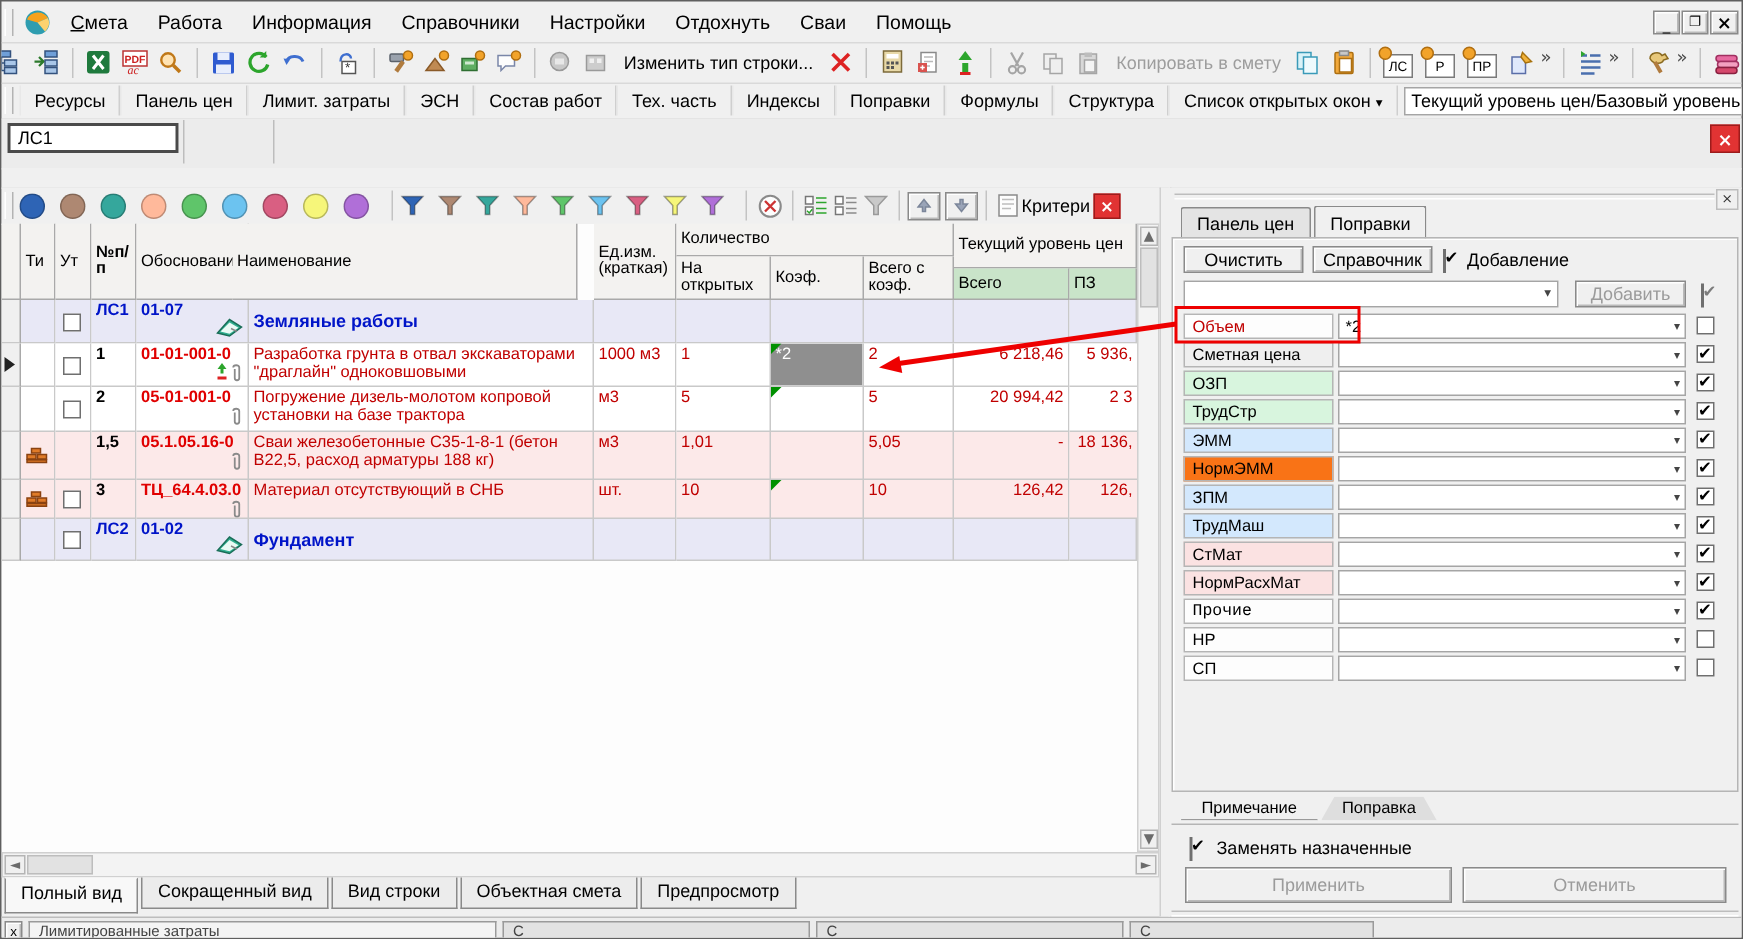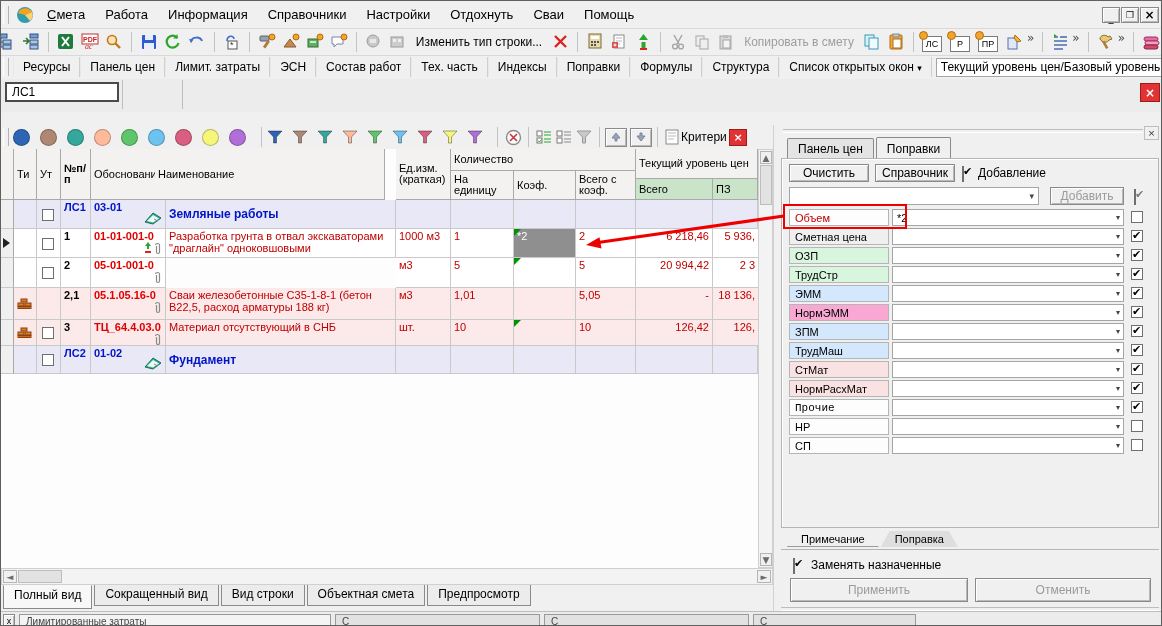--- a/index.html
+++ b/index.html
@@ -436,34 +436,34 @@
 
   <div id="grid" class="abs" style="left:0;top:148px;width:757px;height:419px;background:#fdfdfd;overflow:hidden;border-right:1px solid #c9c9c9;">
       <div class="hcell" style="left: 0px; top: 0px; width: 13px; height: 51px;"></div>
       <div class="hcell" style="left: 13px; top: 0px; width: 23px; height: 51px;">Ти</div>
       <div class="hcell" style="left: 36px; top: 0px; width: 24px; height: 51px;">Ут</div>
       <div class="hcell" style="left: 60px; top: 0px; width: 30px; height: 51px; font-weight: bold;">№п/п</div>
       <div class="hcell" style="left: 90px; top: 0px; width: 75px; height: 51px;">Обоснование</div>
       <div class="hcell" style="left: 154px; top: 0px; width: 230px; height: 51px;">Наименование</div>
       <div class="hcell" style="left: 395px; top: 0px; width: 55px; height: 51px;">Ед.изм. (краткая)</div>
       <div class="hcell" style="left: 450px; top: 0px; width: 185px; height: 22px;">Количество</div>
-      <div class="hcell" style="left: 450px; top: 22px; width: 63px; height: 29px;">На единицу</div>
+      <div class="hcell" style="left: 450px; top: 22px; width: 63px; height: 29px;">На открытых</div>
       <div class="hcell" style="left: 513px; top: 22px; width: 62px; height: 29px;">Коэф.</div>
       <div class="hcell" style="left: 575px; top: 22px; width: 60px; height: 29px;">Всего с коэф.</div>
       <div class="hcell" style="left: 635px; top: 0px; width: 122px; height: 30px;">Текущий уровень цен</div>
       <div class="hcell" style="left: 635px; top: 30px; width: 77px; height: 21px; background: rgb(201, 228, 201);">Всего</div>
       <div class="hcell" style="left: 712px; top: 30px; width: 45px; height: 21px; background: rgb(201, 228, 201);">ПЗ</div>
       <div style="position: absolute; left: 0px; top: 51px; width: 757px; height: 29px;">
         <div class="gcell" style="left: 0px; top: 0px; width: 13px; height: 29px; background: rgb(240, 240, 240); border-right: 1px solid rgb(169, 169, 169);"></div>
         <div class="gcell" style="left: 13px; top: 0px; width: 23px; height: 29px; background: rgb(232, 232, 246);"></div>
         <div class="gcell" style="left: 36px; top: 0px; width: 24px; height: 29px; background: rgb(232, 232, 246);">
           <span class="cb" style="position: absolute; left: 5px; top: 8.5px;"></span>
         </div>
         <div class="gcell" style="left: 60px; top: 0px; width: 30px; height: 29px; background: rgb(232, 232, 246); font-weight: bold; color: rgb(0, 20, 200);"><span>ЛС1</span></div>
-        <div class="gcell" style="left: 90px; top: 0px; width: 75px; height: 29px; background: rgb(232, 232, 246); font-weight: bold; color: rgb(0, 20, 200);"><span>03-01</span><span style="position: absolute; right: 2px; top: 10px;">
+        <div class="gcell" style="left: 90px; top: 0px; width: 75px; height: 29px; background: rgb(232, 232, 246); font-weight: bold; color: rgb(0, 20, 200);"><span>01-07</span><span style="position: absolute; right: 2px; top: 10px;">
             <svg width="20" height="15" viewBox="0 0 20 15">
               <path d="M2 12 L10 3 L18 8 L10 14 Z" fill="#2fae8f" stroke="#1a6e58"></path>
               <path d="M4 11 L10 5 L16 8.5 L10 12.5 Z" fill="#eafaf4"></path>
               <path d="M11 9 l4 2" stroke="#888"></path>
             </svg>
           </span></div>
         <div class="gcell" style="left: 165px; top: 0px; width: 230px; height: 29px; background: rgb(232, 232, 246); font-weight: bold; color: rgb(0, 20, 200); font-size: 12px; display: flex; align-items: center;">
           <span>Земляные работы</span>
         </div>
         <div class="gcell" style="left: 395px; top: 0px; width: 55px; height: 29px; background: rgb(232, 232, 246);"></div>
@@ -514,20 +514,21 @@
           <span class="cb" style="position: absolute; left: 5px; top: 9px;"></span>
         </div>
         <div class="gcell" style="left: 60px; top: 0px; width: 30px; height: 30px; background: rgb(255, 255, 255); font-weight: bold; color: rgb(0, 0, 0);"><span>2</span></div>
         <div class="gcell" style="left: 90px; top: 0px; width: 75px; height: 30px; background: rgb(255, 255, 255); font-weight: bold; color: rgb(224, 0, 0);"><span>05-01-001-0</span><span style="position: absolute; right: 4px; top: 13px; display: flex; gap: 2px; align-items: flex-start;">
             <span>
               <svg width="7" height="13" viewBox="0 0 7 13">
                 <path d="M1.5 3 C1.5 1 5.5 1 5.5 3 L5.5 10 C5.5 12 2.5 12 2.5 10 L2.5 4" fill="none" stroke="#8a8a8a" stroke-width="1.2"></path>
               </svg>
             </span>
           </span></div>
+        <div class="gcell" style="left: 165px; top: 0px; width: 230px; height: 30px; background: rgb(255, 255, 255); color: rgb(192, 0, 0);"><span>Погружение дизель-молотом копровой установки на базе трактора</span></div>
         <div class="gcell" style="left: 395px; top: 0px; width: 55px; height: 30px; background: rgb(255, 255, 255); color: rgb(192, 0, 0);"><span>м3</span></div>
         <div class="gcell" style="left: 450px; top: 0px; width: 63px; height: 30px; background: rgb(255, 255, 255); color: rgb(192, 0, 0);"><span>5</span></div>
         <div class="gcell" style="left: 513px; top: 0px; width: 62px; height: 30px; background: rgb(255, 255, 255);">
           <span style="position: absolute; left: 0px; top: 0px; width: 0px; height: 0px; border-top: 7px solid rgb(0, 144, 0); border-right: 7px solid transparent;"></span>
         </div>
         <div class="gcell" style="left: 575px; top: 0px; width: 60px; height: 30px; background: rgb(255, 255, 255); color: rgb(192, 0, 0);"><span>5</span></div>
         <div class="gcell" style="left: 635px; top: 0px; width: 77px; height: 30px; background: rgb(255, 255, 255); color: rgb(192, 0, 0); text-align: right;"><span>20 994,42</span></div>
         <div class="gcell" style="left: 712px; top: 0px; width: 45px; height: 30px; background: rgb(255, 255, 255); color: rgb(192, 0, 0); text-align: right; border-right: none;"><span>2 3</span></div>
       </div>
       <div style="position: absolute; left: 0px; top: 139px; width: 757px; height: 32px;">
@@ -536,21 +537,21 @@
           <span style="position: absolute; left: 3px; top: 10px;">
             <svg width="15" height="11" viewBox="0 0 15 11">
               <rect x="4" y="1" width="6" height="3" fill="#e07b28" stroke="#8a4210"></rect>
               <rect x="1" y="5" width="6" height="3" fill="#e07b28" stroke="#8a4210"></rect>
               <rect x="8" y="5" width="6" height="3" fill="#e07b28" stroke="#8a4210"></rect>
               <rect x="1" y="8.5" width="13" height="2" fill="#c96a20" stroke="#8a4210"></rect>
             </svg>
           </span>
         </div>
         <div class="gcell" style="left: 36px; top: 0px; width: 24px; height: 32px; background: rgb(252, 233, 233);"></div>
-        <div class="gcell" style="left: 60px; top: 0px; width: 30px; height: 32px; background: rgb(252, 233, 233); font-weight: bold; color: rgb(0, 0, 0);"><span>2,1</span></div>
+        <div class="gcell" style="left: 60px; top: 0px; width: 30px; height: 32px; background: rgb(252, 233, 233); font-weight: bold; color: rgb(0, 0, 0);"><span>1,5</span></div>
         <div class="gcell" style="left: 90px; top: 0px; width: 75px; height: 32px; background: rgb(252, 233, 233); font-weight: bold; color: rgb(224, 0, 0);"><span>05.1.05.16-0</span><span style="position: absolute; right: 4px; top: 13px; display: flex; gap: 2px; align-items: flex-start;">
             <span>
               <svg width="7" height="13" viewBox="0 0 7 13">
                 <path d="M1.5 3 C1.5 1 5.5 1 5.5 3 L5.5 10 C5.5 12 2.5 12 2.5 10 L2.5 4" fill="none" stroke="#8a8a8a" stroke-width="1.2"></path>
               </svg>
             </span>
           </span></div>
         <div class="gcell" style="left: 165px; top: 0px; width: 230px; height: 32px; background: rgb(252, 233, 233); color: rgb(192, 0, 0);"><span>Сваи железобетонные С35-1-8-1 (бетон В22,5, расход арматуры 188 кг)</span></div>
         <div class="gcell" style="left: 395px; top: 0px; width: 55px; height: 32px; background: rgb(252, 233, 233); color: rgb(192, 0, 0);"><span>м3</span></div>
         <div class="gcell" style="left: 450px; top: 0px; width: 63px; height: 32px; background: rgb(252, 233, 233); color: rgb(192, 0, 0);"><span>1,01</span></div>
@@ -715,21 +716,21 @@
           </div>
           <div style="position: absolute; left: 0px; top: 76px; width: 378px; height: 17px;">
             <div style="position: absolute; left: 7px; top: 0px; width: 100px; height: 17px; background: rgb(211, 232, 253); border: 1px solid rgb(181, 181, 181); box-sizing: border-box; padding: 2px 0px 0px 5px; font-size: 11px;">ЭММ</div>
             <div class="field" style="position: absolute; left: 110px; top: 0px; width: 232px; height: 17px; padding-left: 4px; font-size: 11px;">
               <span style="flex: 1 1 0%;"></span>
               <span style="font-size: 8px; color: rgb(68, 68, 68); padding: 0px 3px; font-family: &quot;DejaVu Sans&quot;, sans-serif;">▾</span>
             </div>
             <span class="cb checked" style="position: absolute; left: 349px; top: 2px;"></span>
           </div>
           <div style="position: absolute; left: 0px; top: 95px; width: 378px; height: 17px;">
-            <div style="position: absolute; left: 7px; top: 0px; width: 100px; height: 17px; background: #f9a8d4; border: 1px solid rgb(181, 181, 181); box-sizing: border-box; padding: 2px 0px 0px 5px; font-size: 11px;">НормЭММ</div>
+            <div style="position: absolute; left: 7px; top: 0px; width: 100px; height: 17px; background: #f97316; border: 1px solid rgb(181, 181, 181); box-sizing: border-box; padding: 2px 0px 0px 5px; font-size: 11px;">НормЭММ</div>
             <div class="field" style="position: absolute; left: 110px; top: 0px; width: 232px; height: 17px; padding-left: 4px; font-size: 11px;">
               <span style="flex: 1 1 0%;"></span>
               <span style="font-size: 8px; color: rgb(68, 68, 68); padding: 0px 3px; font-family: &quot;DejaVu Sans&quot;, sans-serif;">▾</span>
             </div>
             <span class="cb checked" style="position: absolute; left: 349px; top: 2px;"></span>
           </div>
           <div style="position: absolute; left: 0px; top: 114px; width: 378px; height: 17px;">
             <div style="position: absolute; left: 7px; top: 0px; width: 100px; height: 17px; background: rgb(211, 232, 253); border: 1px solid rgb(181, 181, 181); box-sizing: border-box; padding: 2px 0px 0px 5px; font-size: 11px;">ЗПМ</div>
             <div class="field" style="position: absolute; left: 110px; top: 0px; width: 232px; height: 17px; padding-left: 4px; font-size: 11px;">
               <span style="flex: 1 1 0%;"></span>

